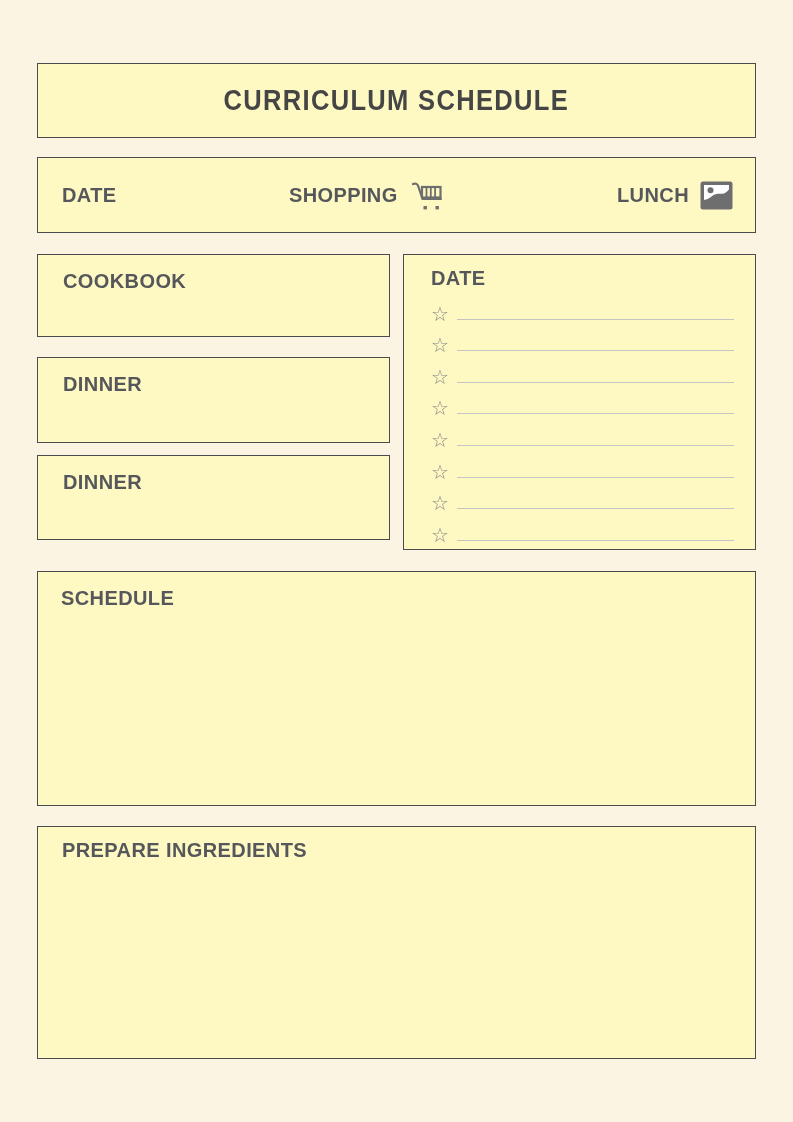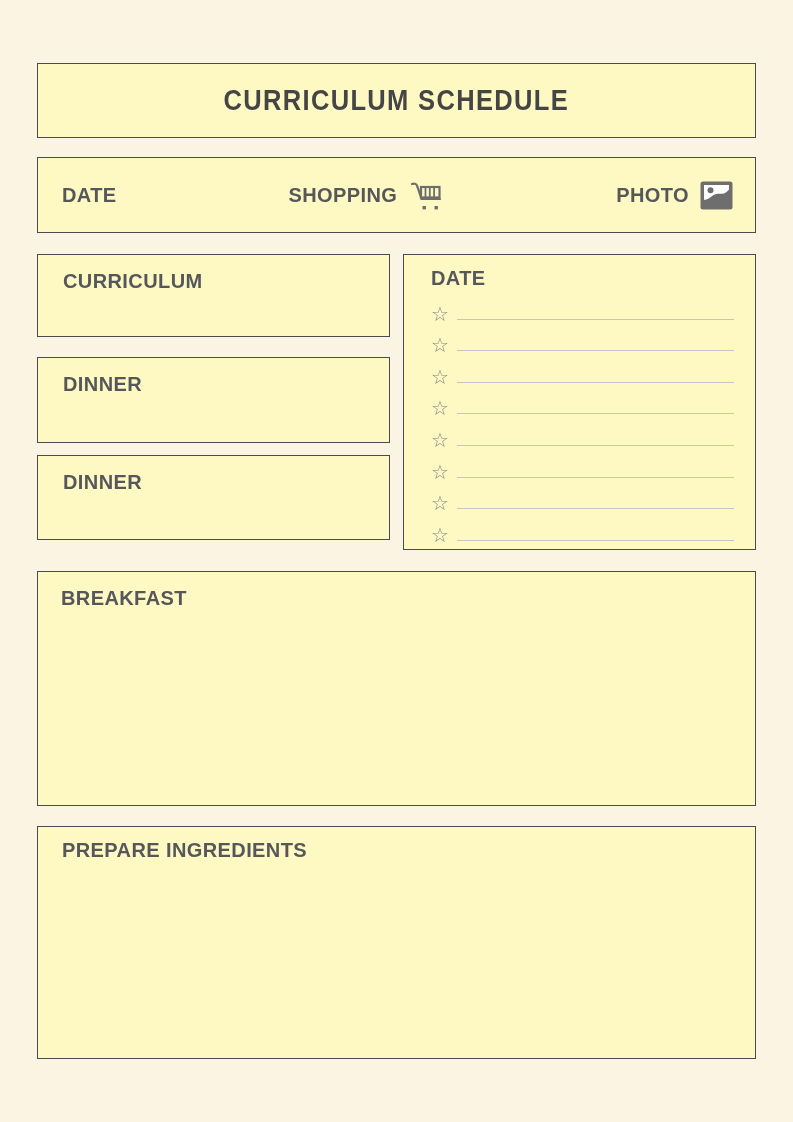--- a/index.html
+++ b/index.html
@@ -114,35 +114,35 @@
         <svg class="icon-svg" width="36" height="31" viewBox="0 0 36 31">
           <path d="M4 4 c2.8 -1.2 4.6 0 5.4 2.6 L13.5 19 H32" fill="none" stroke="#6e6e6e" stroke-width="2.2" stroke-linecap="round"></path>
           <rect x="13" y="7" width="18.5" height="10.5" fill="none" stroke="#6e6e6e" stroke-width="2.2"></rect>
           <path d="M17.5 7 V17.5 M21.8 7 V17.5 M26.1 7 V17.5" stroke="#6e6e6e" stroke-width="1.8"></path>
           <rect x="14.5" y="26" width="3.4" height="3.4" fill="#6e6e6e"></rect>
           <rect x="26.5" y="26" width="3.4" height="3.4" fill="#6e6e6e"></rect>
         </svg>
       </span>
     </div>
     <div class="info-item">
-      <span class="section-label">PHOTO</span>
+      <span class="section-label">LUNCH</span>
       <span>
         <svg class="icon-svg" width="33" height="29" viewBox="0 0 33 29">
           <rect x="0.5" y="0.5" width="32" height="28" rx="2.5" fill="#6e6e6e"></rect>
           <path d="M4 4 H29 V8.5 C23 16.5 18 9.5 11.5 15.5 C8.8 18 6.2 18.8 4 18.8 Z" fill="#ffffff"></path>
           <circle cx="10.5" cy="9.2" r="3" fill="#6e6e6e"></circle>
         </svg>
       </span>
     </div>
   </div>
 
   <div class="columns">
     <div class="left-col">
       <div class="box meal-box meal-breakfast">
-        <span class="section-label">CURRICULUM</span>
+        <span class="section-label">COOKBOOK</span>
       </div>
       <div class="box meal-box meal-lunch">
         <span class="section-label">DINNER</span>
       </div>
       <div class="box meal-box meal-dinner">
         <span class="section-label">DINNER</span>
       </div>
     </div>
 
     <div class="box schedule-box">
@@ -178,20 +178,20 @@
           </div>
           <div class="star-row">
             <span class="star-glyph">☆</span>
             <span class="entry-line"></span>
           </div>
         </div>
     </div>
   </div>
 
   <div class="box cookbook-box">
-    <span class="section-label">BREAKFAST</span>
+    <span class="section-label">SCHEDULE</span>
   </div>
 
   <div class="box prepare-box">
     <span class="section-label">PREPARE INGREDIENTS</span>
   </div>
 
 </div>
 
 </body></html>

